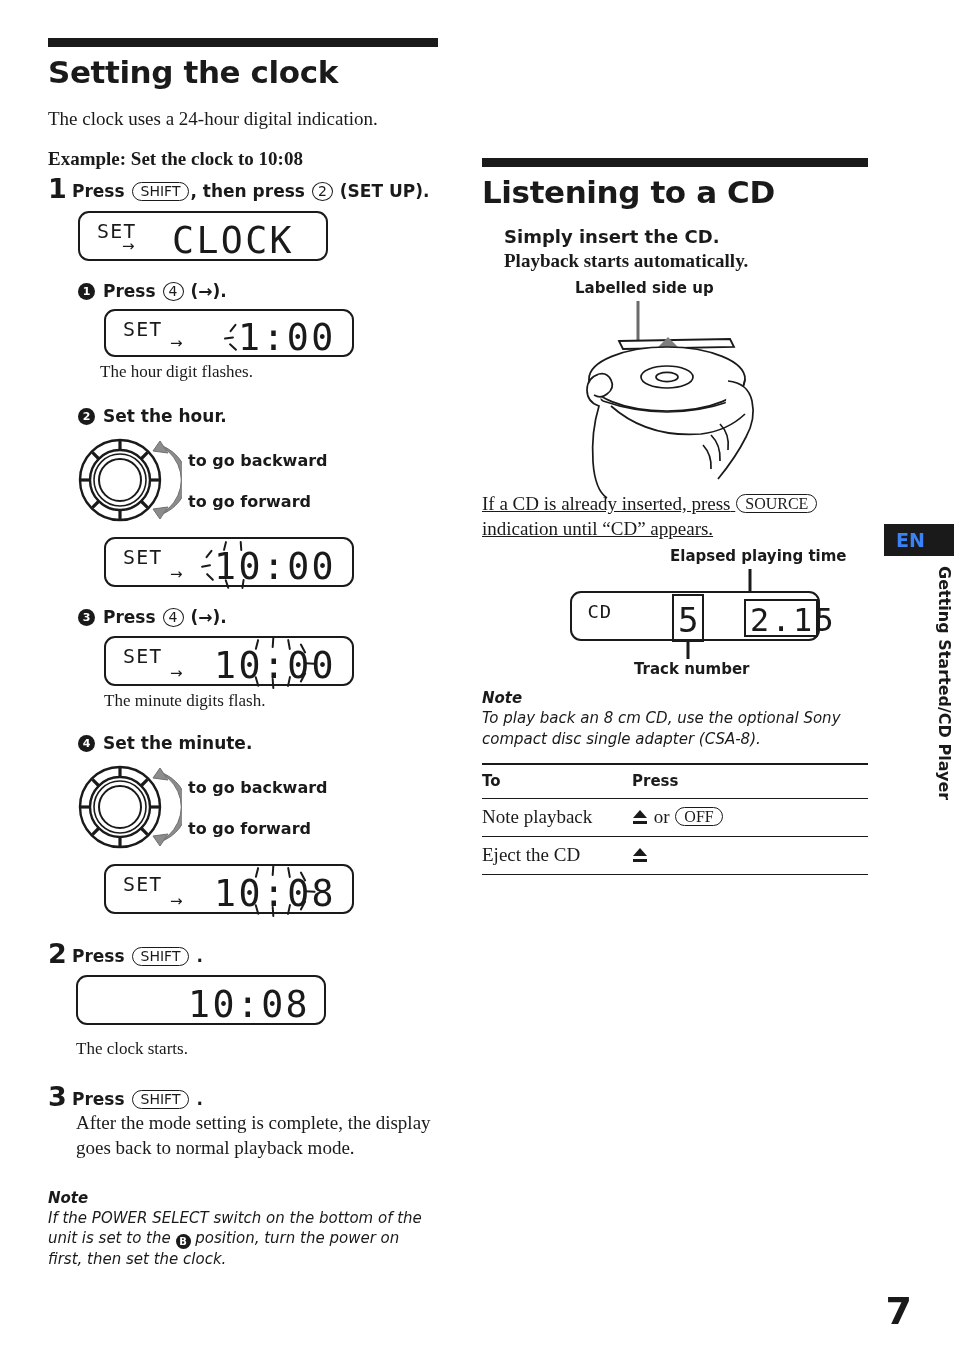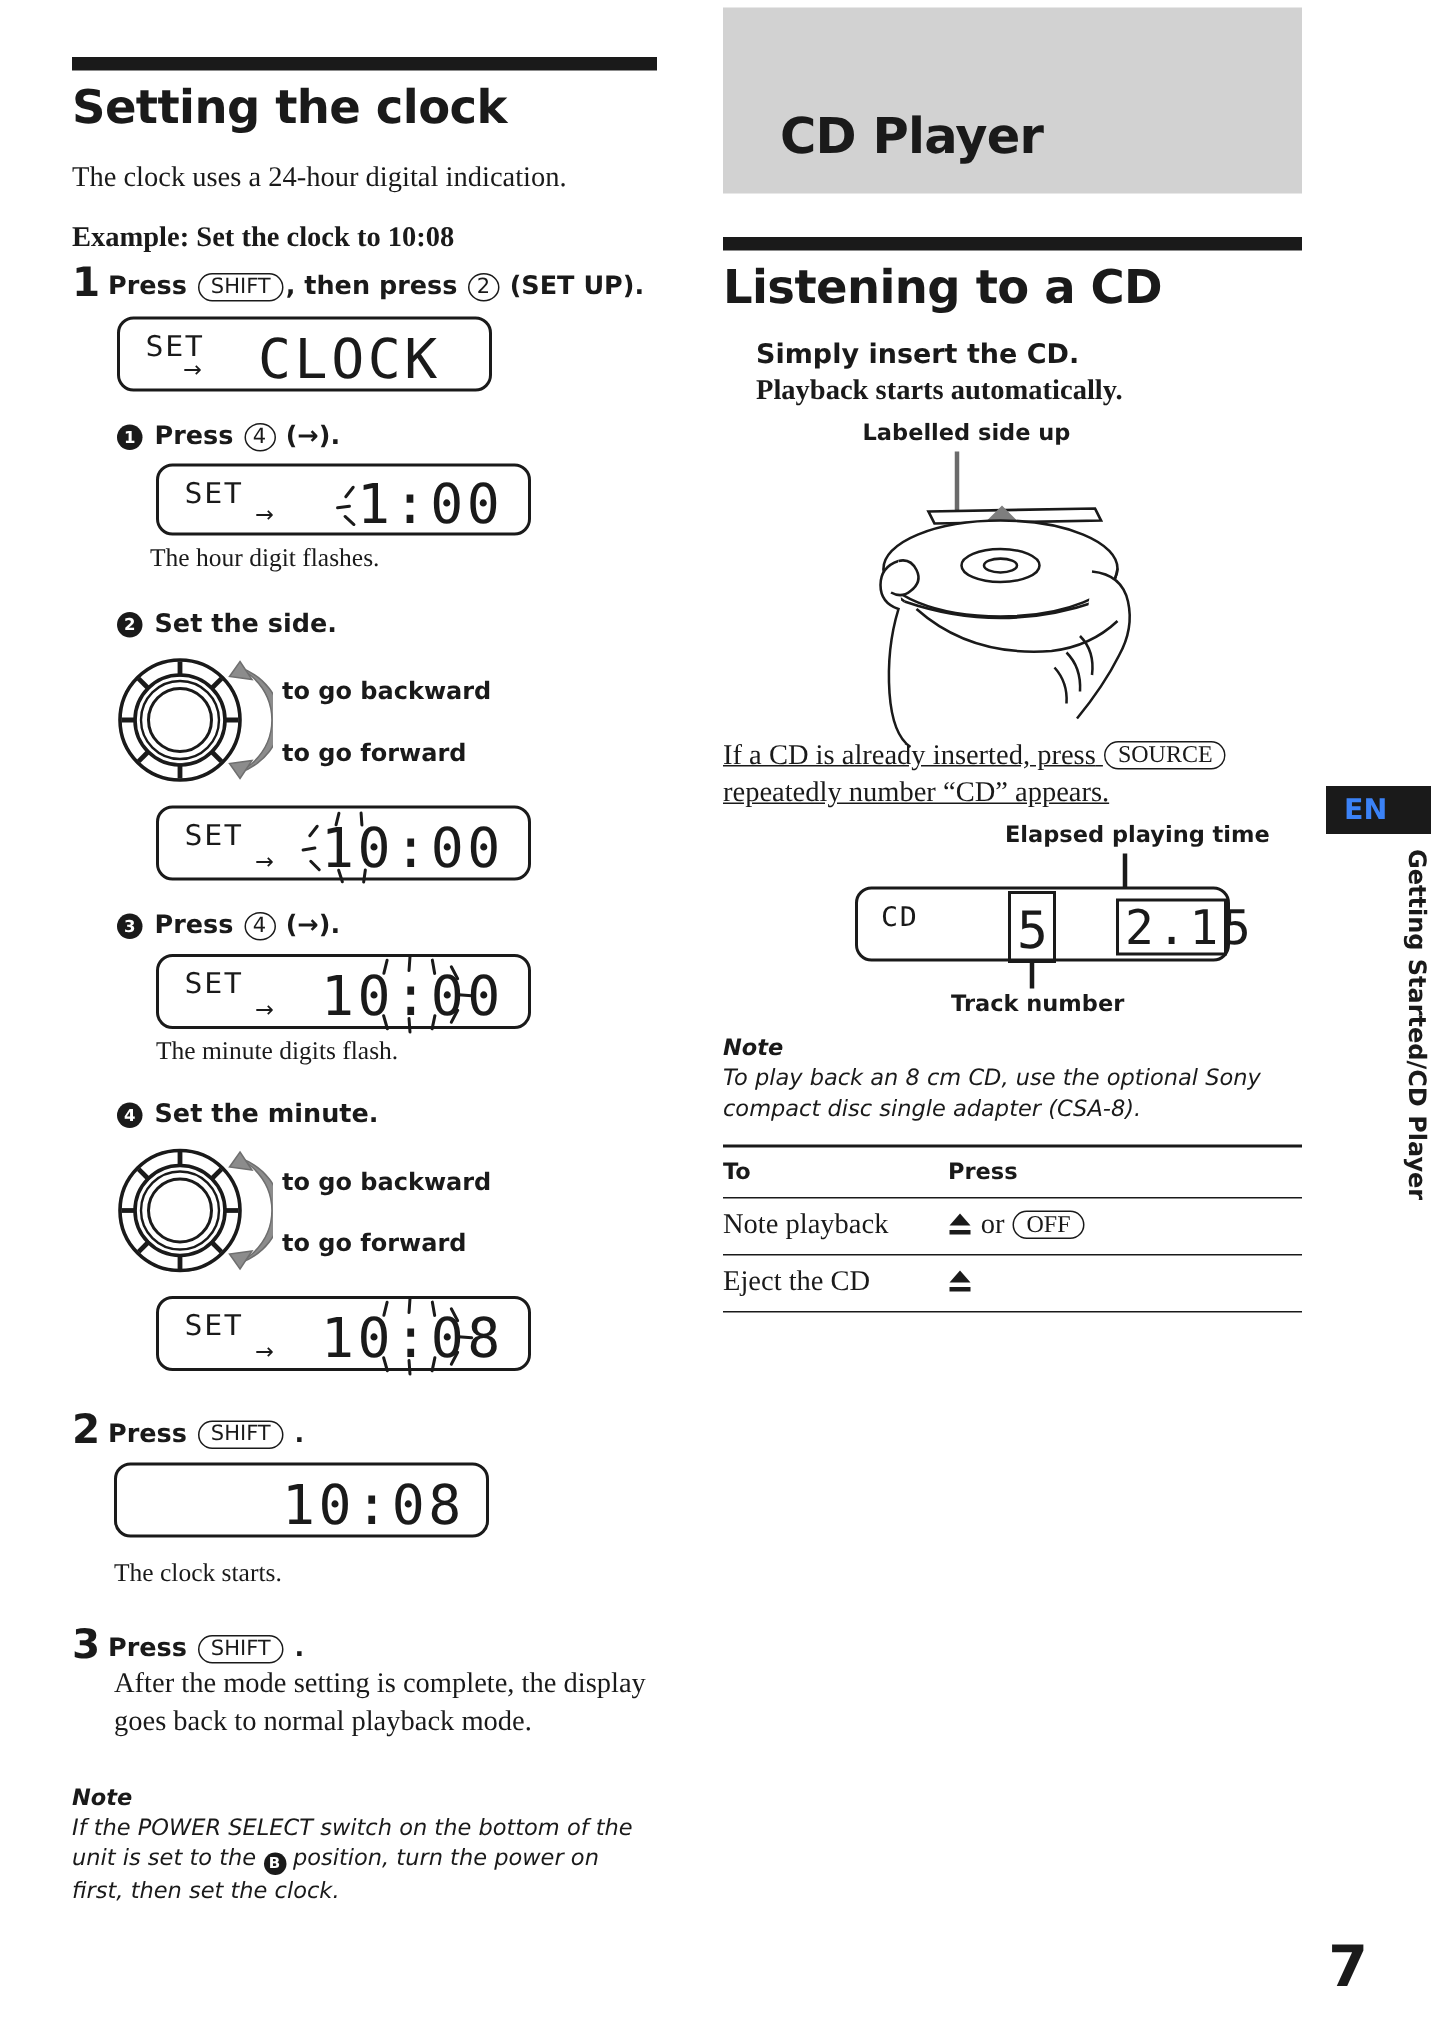--- a/index.html
+++ b/index.html
@@ -200,23 +200,20 @@
     background:#1a1a1a; color:#fff; font-style:normal; font-weight:bold;
     font-size:10px; line-height:15px; text-align:center;
     font-family:"DejaVu Sans", sans-serif; vertical-align:-2px;
   }
 </style>
 </head>
 <body>
 
 <div class="page">
 
-  <div class="chapter-banner">
-    <div class="title">CD Player</div>
-  </div>
 
   <div class="col-left">
 
     <div style="height:38px"></div>
     <div class="rule-thick"></div>
     <h1 class="section">Setting the clock</h1>
 
     <p class="body">The clock uses a 24-hour digital indication.</p>
 
     <p class="body tight">Example: Set the clock to 10:08</p>
@@ -253,21 +250,21 @@
       <div class="rays">
         <span style="left:126px; top:12px; height:10px; transform:rotate(38deg);"></span>
         <span style="left:122px; top:22px; height:10px; transform:rotate(82deg);"></span>
         <span style="left:126px; top:31px; height:10px; transform:rotate(132deg);"></span>
       </div>
     </div>
     <div class="caption">The hour digit flashes.</div>
 
     <div class="sub-step" style="margin-top:24px; margin-left:30px;">
       <div class="dot-num">2</div>
-      <div class="sub-text">Set the side.</div>
+      <div class="sub-text">Set the hour.</div>
     </div>
 
     <div class="knob-row">
       <div class="knob-wrap">
         <svg width="110" height="100" viewBox="0 0 110 100">
           <g stroke="#1a1a1a" fill="none">
             <path d="M88 14 A44 38 0 0 1 88 84 L96 78 A48 42 0 0 0 96 20 Z" fill="#8c8c8c" stroke="#6f6f6f" stroke-width="1"></path>
             <polygon points="88,10 96,22 81,20" fill="#8c8c8c" stroke="#6f6f6f"></polygon>
             <polygon points="88,88 96,76 81,78" fill="#8c8c8c" stroke="#6f6f6f"></polygon>
             <circle cx="48" cy="49" r="40" stroke-width="2.4" fill="#fff"></circle>
@@ -462,21 +459,21 @@
           <path d="M238 125 q10 10 8 26" fill="none"></path>
           <path d="M229 136 q10 10 9 26" fill="none"></path>
           <path d="M221 146 q9 10 8 24" fill="none"></path>
         </g>
       </svg>
     </div>
 
     <p class="body" style="margin-top:4px; margin-bottom:6px;text-decoration:underline;">
       <span>If a CD is already inserted, press</span>
       <span class="pill serif-pill">SOURCE</span><br>
-      <span>repeatedly number “CD” appears.</span>
+      <span>indication until “CD” appears.</span>
     </p>
 
     <div style="position:relative; height:140px;">
       <div class="callout-lbl" style="position:absolute; left:188px; top:0;">Elapsed playing time</div>
       <div class="callout-lbl" style="position:absolute; left:152px; top:113px;">Track number</div>
 
       <svg width="386" height="140" viewBox="0 0 386 140" style="position:absolute; left:0; top:0;">
         <line x1="268" y1="22" x2="268" y2="52" stroke="#1a1a1a" stroke-width="3"></line>
         <line x1="206" y1="95" x2="206" y2="112" stroke="#1a1a1a" stroke-width="3"></line>
       </svg>

